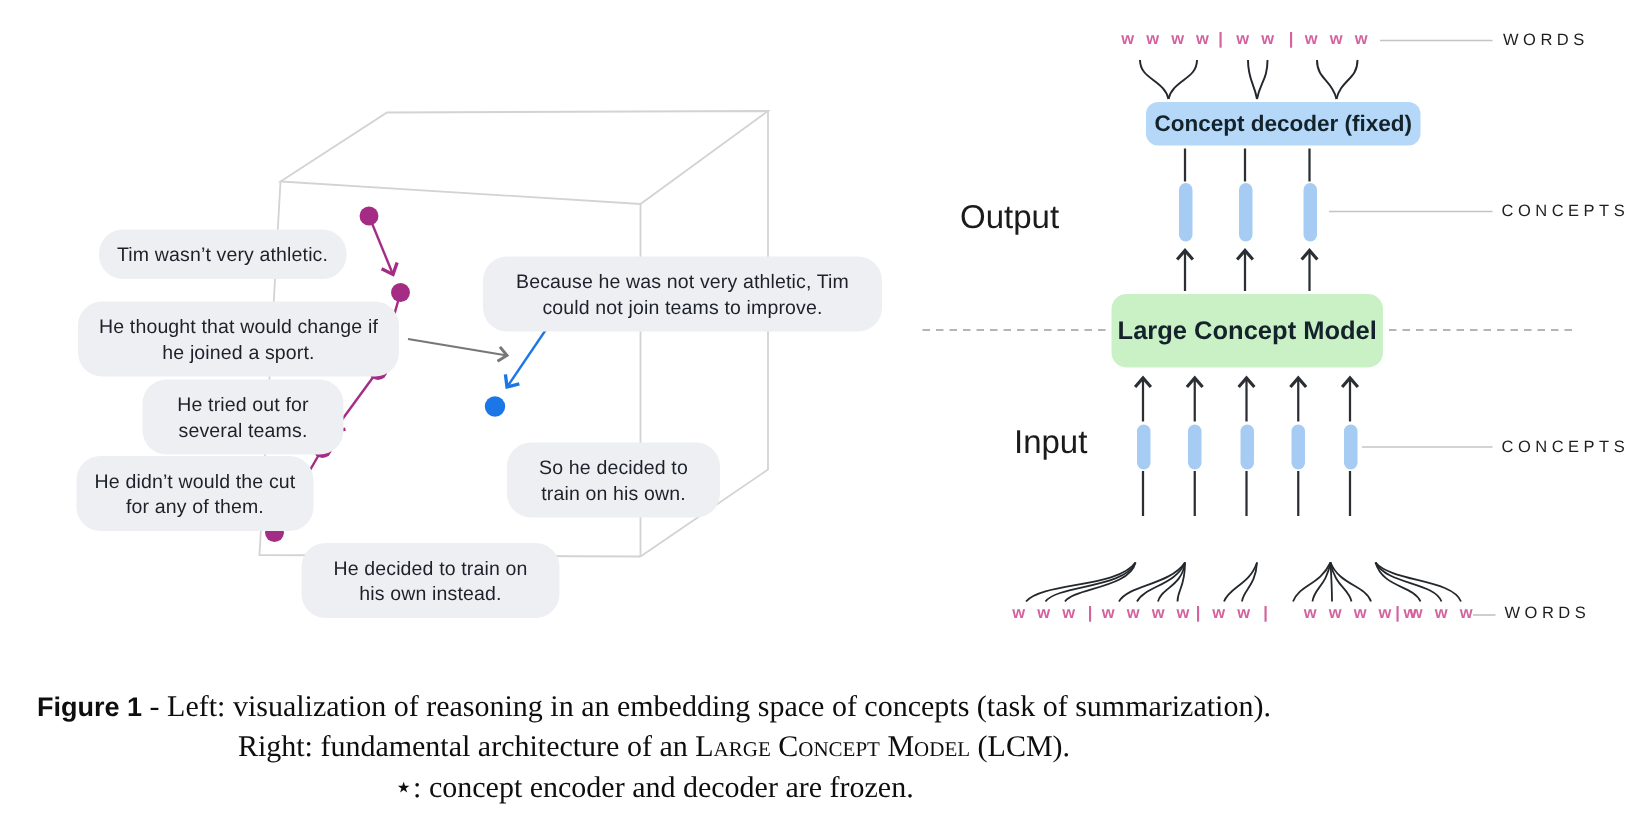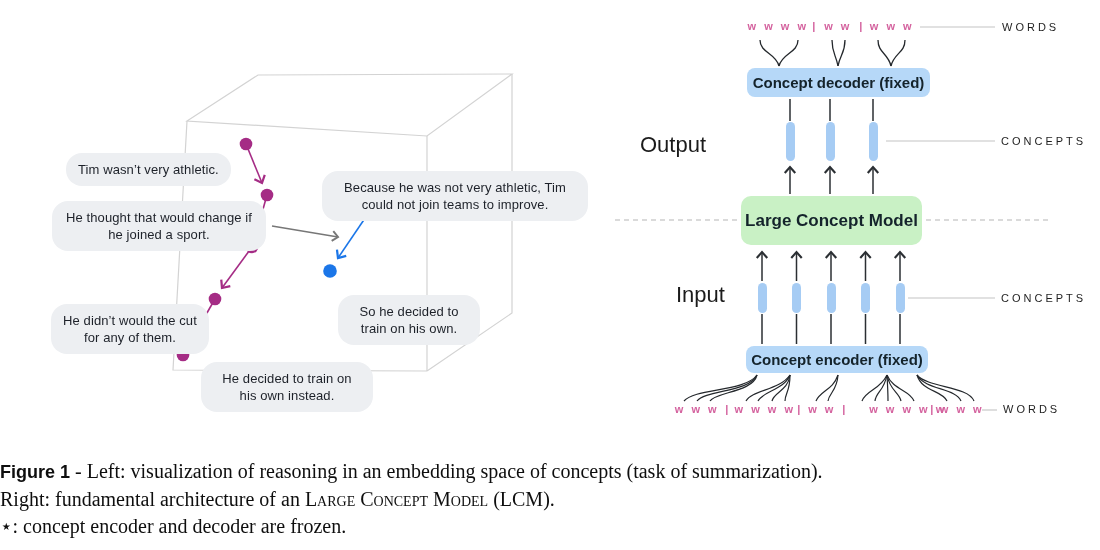--- a/index.html
+++ b/index.html
@@ -6,28 +6,28 @@
   #fig{position:relative;width:1100px;height:550px;background:#ffffff;overflow:hidden;
        font-family:"Liberation Sans",sans-serif;}
   #gfx{position:absolute;left:0;top:0;}
   .bubble{position:absolute;background:#edeff2;border-radius:16px;color:#1d2129;
           font-size:13px;font-weight:500;line-height:1.32;text-align:center;
           padding:8px 12px;letter-spacing:.1px;margin-top:25px;}
   .nowrap{white-space:nowrap;}
   .side-label{position:absolute;font-size:22px;font-weight:400;color:#1b1b1b;}
   .box{position:absolute;display:flex;align-items:center;justify-content:center;
        font-weight:700;color:#14232b;}
-  .box.blue{background:#b6d8f8;border-radius:8px;font-size:15px;}
+  .box.blue{background:#b6d8f8;border-radius:8px;font-size:15px;margin-left:17px;}
   .box.green{background:#c9f1c5;border-radius:10px;font-size:17px;}
   .bar{position:absolute;width:9px;background:#a6ccf4;border-radius:4.5px;}
   .wgroup{position:absolute;transform:translateX(-50%);font-size:11px;font-weight:700;
           letter-spacing:2.5px;color:#d4629e;white-space:nowrap;}
   .cap-label{position:absolute;font-size:11px;font-weight:400;letter-spacing:3px;color:#1e1e1e;
              white-space:nowrap;}
-  .caption{position:absolute;left:0;top:458px;width:872px;text-align:left;
+  .caption{position:absolute;left:0;top:458px;width:872px;text-align:center;
            font-family:"Liberation Serif",serif;font-size:20px;color:#0e0e0e;line-height:27px;}
   .caption .figlab{font-family:"Liberation Sans",sans-serif;font-weight:700;font-size:18px;}
   .caption .sc{font-variant:small-caps;}
 </style>
 </head>
 <body>
 
 <div id="fig">
 
   <svg id="gfx" width="1100" height="450" viewBox="0 0 1100 450">
@@ -142,20 +142,21 @@
     <g stroke="#c4c4c4" stroke-width="1.1">
       <path d="M920,27 L995,27"></path>
       <path d="M886,141 L995,141"></path>
       <path d="M908,298 L995,298"></path>
       <path d="M982,410 L997,410"></path>
     </g>
   </svg>
 
   <div class="bubble nowrap" style="left:66px;top:128px;">Tim wasn’t very athletic.</div>
   <div class="bubble" style="left:52px;top:176px;width:190px;">He thought that would change if he joined a sport.</div>
+  <div class="bubble" style="left:95px;top:228px;width:110px;">He tried out for several teams.</div>
   <div class="bubble" style="left:51px;top:279px;width:134px;">He didn’t would the cut for any of them.</div>
   <div class="bubble" style="left:201px;top:337px;width:148px;">He decided to train on his own instead.</div>
   <div class="bubble" style="left:322px;top:146px;width:242px;">Because he was not very athletic, Tim could not join teams to improve.</div>
   <div class="bubble" style="left:338px;top:270px;width:118px;">So he decided to train on his own.</div>
 
   <span class="wgroup" style="left:778px;top:20px;">w w w w</span>
   <span class="wgroup" style="left:815px;top:20px;">|</span>
   <span class="wgroup" style="left:838px;top:20px;">w w</span>
   <span class="wgroup" style="left:862px;top:20px;">|</span>
   <span class="wgroup" style="left:892px;top:20px;">w w w</span>
@@ -174,21 +175,20 @@
 
   <span class="side-label" style="left:676px;top:282px;">Input</span>
 
   <div class="bar" style="left:757.5px;top:283px;height:30px;"></div>
   <div class="bar" style="left:792px;top:283px;height:30px;"></div>
   <div class="bar" style="left:826.5px;top:283px;height:30px;"></div>
   <div class="bar" style="left:861px;top:283px;height:30px;"></div>
   <div class="bar" style="left:895.5px;top:283px;height:30px;"></div>
   <span class="cap-label" style="left:1001px;top:292px;">CONCEPTS</span>
 
-  <div class="box blue" style="left:746px;top:346px;width:182px;height:27px;">Concept encoder (fixed)</div>
 
   <span class="wgroup" style="left:697px;top:403px;">w w w</span>
   <span class="wgroup" style="left:728px;top:403px;">|</span>
   <span class="wgroup" style="left:765px;top:403px;">w w w w</span>
   <span class="wgroup" style="left:800px;top:403px;">|</span>
   <span class="wgroup" style="left:822px;top:403px;">w w</span>
   <span class="wgroup" style="left:845px;top:403px;">|</span>
   <span class="wgroup" style="left:908px;top:403px;">w w w w w</span>
   <span class="wgroup" style="left:933px;top:403px;">|</span>
   <span class="wgroup" style="left:962px;top:403px;">w w w</span>

